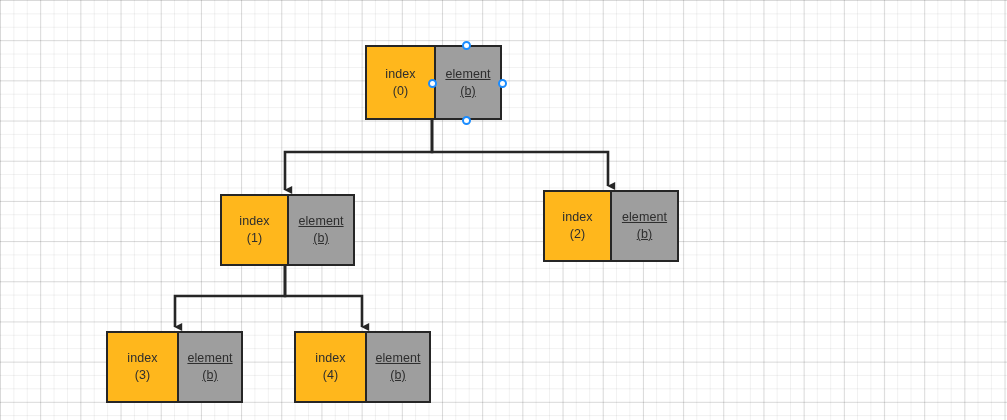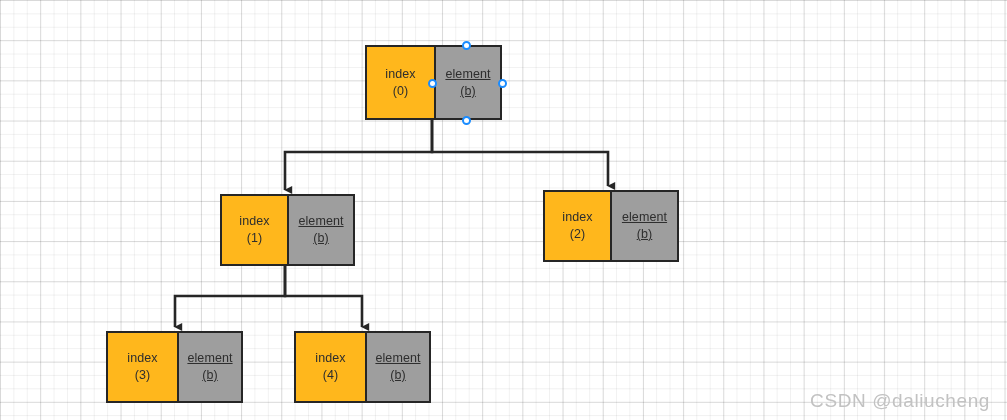--- a/index.html
+++ b/index.html
@@ -139,14 +139,13 @@
         </div>
       </div>
     </div>
   <div id="handles">
       <div class="handle" style="left: 462px; top: 41px;"></div>
       <div class="handle" style="left: 428px; top: 79px;"></div>
       <div class="handle" style="left: 498px; top: 79px;"></div>
       <div class="handle" style="left: 462px; top: 116px;"></div>
     </div>
 
-  <div id="watermark">CSDN @daliucheng</div>
 </div>
 
 </body></html>

